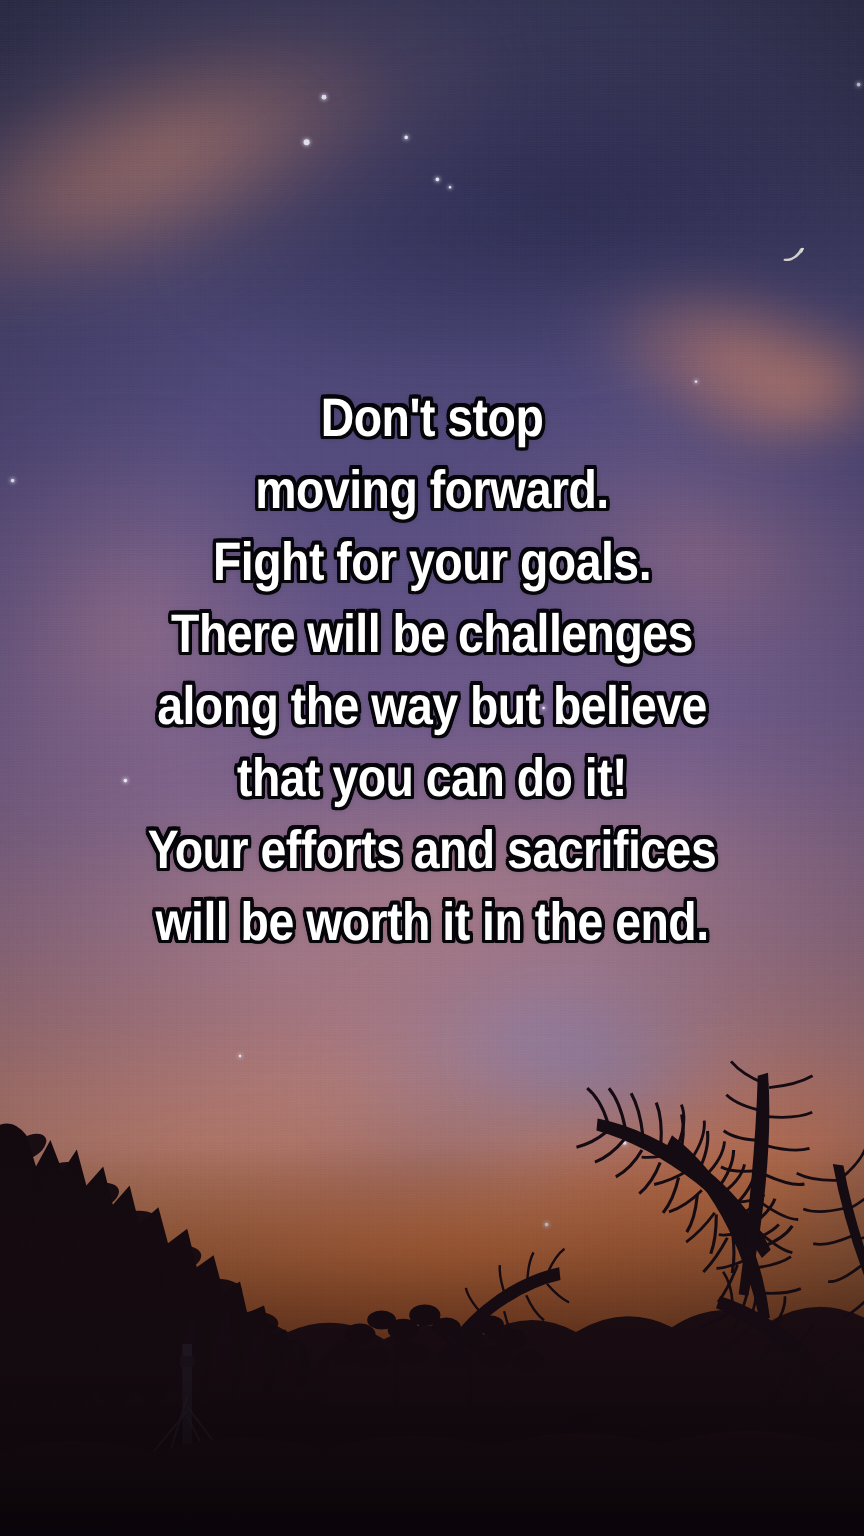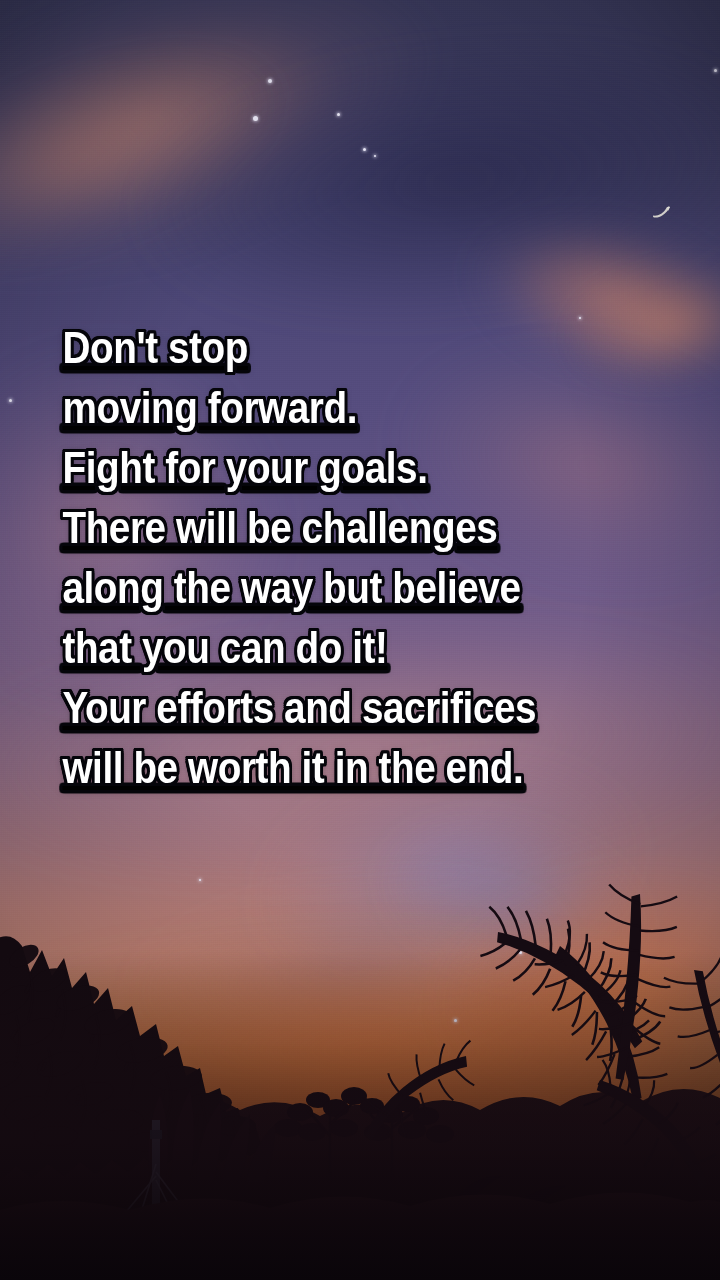--- a/index.html
+++ b/index.html
@@ -278,24 +278,23 @@
     width: 720px;
     height: 400px;
   }
 
   
   .quote {
     position: absolute;
     left: 0;
     right: 0;
     top: 318px;
-    text-align: left;
+    text-align: center;
     padding: 0 14px;
     box-sizing: border-box;
-    text-decoration: underline;
   }
 
   .quote-line {
     display: block;
     font-family: "Liberation Sans", sans-serif;
     font-weight: 700;
     font-size: 45px;
     line-height: 60px;
     letter-spacing: -0.5px;
     color: #ffffff;

